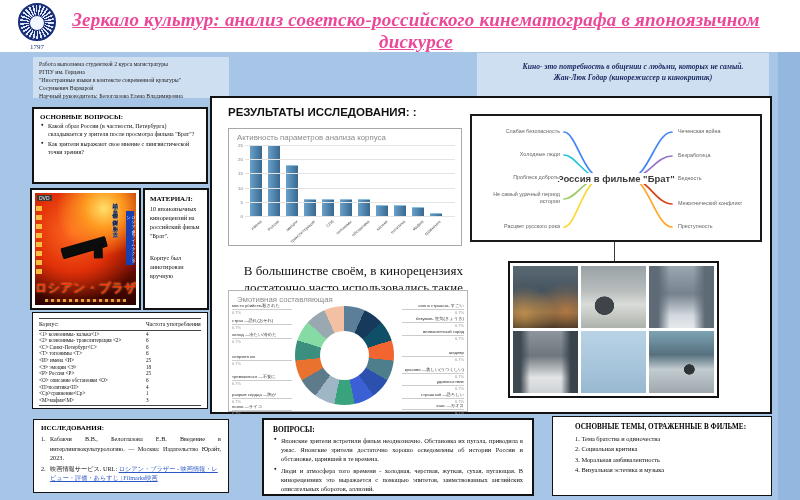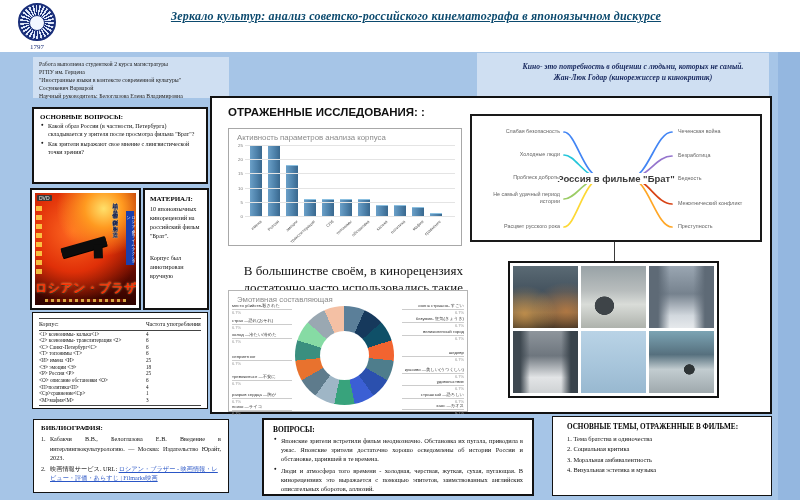--- a/index.html
+++ b/index.html
@@ -8,21 +8,21 @@
 
   
   .header{position:absolute;left:0;top:0;width:800px;height:52px;background:#ffffff;}
   .logo-wrap{position:absolute;left:14px;top:3px;width:46px;text-align:center;}
   .emblem{width:34px;height:34px;margin:0 auto;border-radius:50%;border:2px solid #1a2f7a;
     background:radial-gradient(circle at 50% 50%, #e8eefc 0 26%, transparent 27%),
     repeating-conic-gradient(#1a2f7a 0 7deg, #dde6f8 7deg 14deg);}
   .emblem-core{position:relative;top:10px;width:14px;height:14px;margin:0 auto;border-radius:50%;border:1.5px solid #1a2f7a;background:#f2f6ff;}
   .logo-year{font-size:7px;color:#1a2f7a;margin-top:2px;}
   .main-title{position:absolute;left:72px;right:40px;top:9px;text-align:center;font-weight:bold;font-style:italic;
-    font-size:12px;color:#0c4a6e;text-decoration:underline;letter-spacing:.2px;}
+    font-size:19px;color:#ec4899;text-decoration:underline;letter-spacing:.2px;}
 
   
   .author-box{position:absolute;left:33px;top:57px;width:196px;height:41px;background:#cfdff2;padding:3px 6px;box-sizing:border-box;}
   .author-box div{font-size:5.8px;line-height:1.4;color:#1c1c1c;}
   .quote-box{position:absolute;left:477px;top:53px;width:292px;height:44px;background:#cfdff2;padding:8px 10px 0 30px;box-sizing:border-box;text-align:center;}
   .quote-box div{font-size:7.6px;font-style:italic;font-weight:bold;color:#15265c;line-height:1.5;}
 
   
   .wbox{position:absolute;background:#fff;border:2px solid #121212;box-sizing:border-box;}
 
@@ -122,21 +122,21 @@
   .bib .box-title{font-size:7px;}
   .bib-item{display:flex;gap:3px;font-size:6.2px;line-height:1.55;color:#111;margin-bottom:1px;}
   .bib-num{flex:0 0 6px;}
   .bib-just{text-align:justify;}
   .bib-link{color:#2a56c6;text-decoration:underline;cursor:pointer;}
 
   .conclusions{left:262px;top:418px;width:272px;height:78px;padding:5px 9px;border-width:2px;}
   .conclusions .box-title{font-size:7.4px;}
   .conclusions .blist li{font-size:6.4px;line-height:1.42;text-align:justify;margin-bottom:2.5px;}
 
-  .themes{left:552px;top:416px;width:220px;height:80px;padding:6px 14px;border-width:1.5px;}
+  .themes{left:552px;top:416px;width:220px;height:80px;padding:6px 22px;border-width:1.5px;}
   .themes .box-title{font-size:7.2px;margin-bottom:3px;}
   .theme-item{font-size:6.4px;line-height:1.6;color:#111;}
 </style>
 </head>
 <body>
 
 <div class="page">
   <div class="right-strip"></div>
 
   <div class="header">
@@ -241,21 +241,21 @@
           </tr>
           <tr class="last">
             <td>&lt;М&gt;мафия&lt;М&gt;</td>
             <td class="num">3</td>
           </tr>
         </tbody>
     </table>
   </div>
 
   <div class="wbox main">
-    <div class="results-heading">ОТРАЖЕННЫЕ ИССЛЕДОВАНИЯ: :</div>
+    <div class="results-heading">РЕЗУЛЬТАТЫ ИССЛЕДОВАНИЯ: :</div>
 
     <div class="bar-box">
       <div class="chart-title">Активность параметров анализа корпуса</div>
       <div class="plot" id="bar-plot">
         <div class="bars" id="bars">
             <div class="bar" style="height: 71px;"></div>
             <div class="bar" style="height: 71px;"></div>
             <div class="bar" style="height: 51.12px;"></div>
             <div class="bar" style="height: 17.04px;"></div>
             <div class="bar" style="height: 17.04px;"></div>
@@ -423,21 +423,21 @@
       <div class="ph ph1"></div>
       <div class="ph ph2"></div>
       <div class="ph ph3"></div>
       <div class="ph ph4"></div>
       <div class="ph ph5"></div>
       <div class="ph ph6"></div>
     </div>
   </div>
 
   <div class="wbox bib">
-    <div class="box-title">БИБЛИОГРАФИЯ:</div>
+    <div class="box-title">ИССЛЕДОВАНИЯ:</div>
     <div class="bib-item">
       <span class="bib-num">1.</span>
       <span class="bib-just">Кабакчи В.В., Белоглазова Е.В. Введение в интерлингвокультурологию. — Москва: Издательство Юрайт, 2023.</span>
     </div>
     <div class="bib-item">
       <span class="bib-num">2.</span>
       <span>
         <span>映画情報サービス. URL:</span>
         <a class="bib-link">ロシアン・ブラザー - 映画情報・レビュー・評価・あらすじ | Filmarks映画</a>
       </span>

